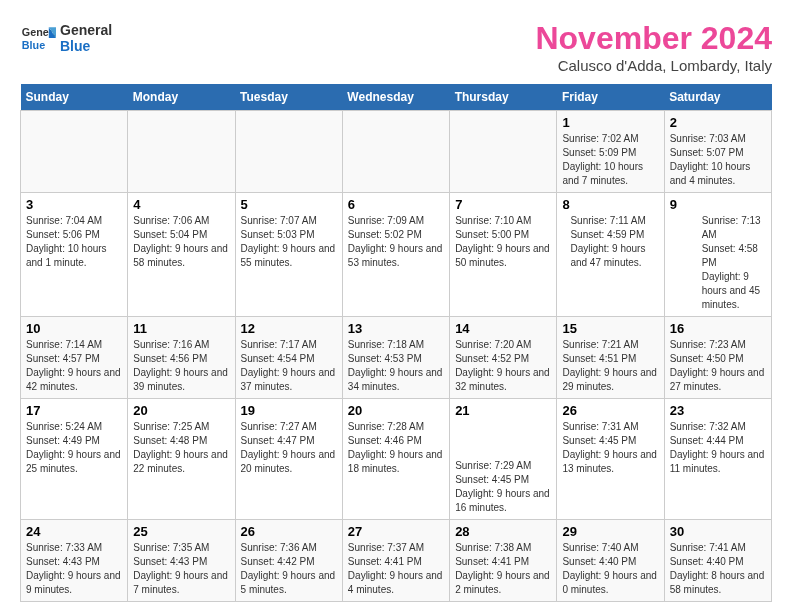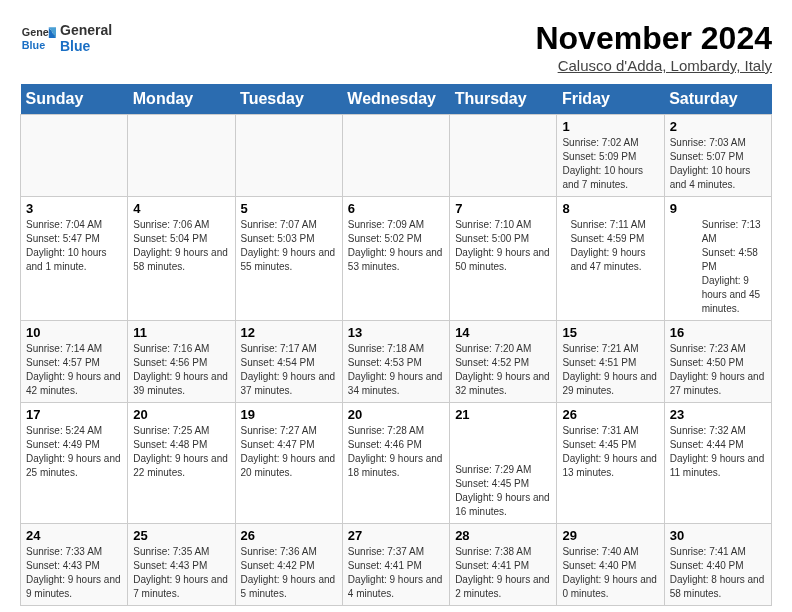--- a/index.html
+++ b/index.html
@@ -24,38 +24,37 @@
     .logo-icon {
       width: 36px;
       height: 36px;
     }
     .title-area {
       text-align: right;
     }
     .month-title {
       font-size: 32px;
       font-weight: bold;
-      color: #000000;
+      color: #ec4899;
     }
     .location-title {
       font-size: 15px;
       color: #444;
-      text-decoration: underline;
     }
     table {
       width: 100%;
       border-collapse: collapse;
       font-size: 11px;
     }
     th {
       background-color: #2b6cb0;
       color: #fff;
       text-align: left;
       padding: 6px 5px;
-      font-size: 16px;
+      font-size: 12px;
       font-weight: bold;
     }
     td {
       border: 1px solid #ccc;
       vertical-align: top;
       padding: 4px 5px;
       min-height: 80px;
       width: calc(100% / 7);
     }
     .day-number {
@@ -130,21 +129,21 @@
           <div class="day-number">2</div>
           <div class="day-info" style="white-space: pre-line;">Sunrise: 7:03 AM
 Sunset: 5:07 PM
 Daylight: 10 hours and 4 minutes.</div>
         </td>
       </tr>
       <tr>
         <td>
           <div class="day-number">3</div>
           <div class="day-info" style="white-space: pre-line;">Sunrise: 7:04 AM
-Sunset: 5:47 PM
+Sunset: 5:06 PM
 Daylight: 10 hours and 1 minute.</div>
         </td>
         <td>
           <div class="day-number">4</div>
           <div class="day-info" style="white-space: pre-line;">Sunrise: 7:06 AM
 Sunset: 5:04 PM
 Daylight: 9 hours and 58 minutes.</div>
         </td>
         <td>
           <div class="day-number">5</div>

